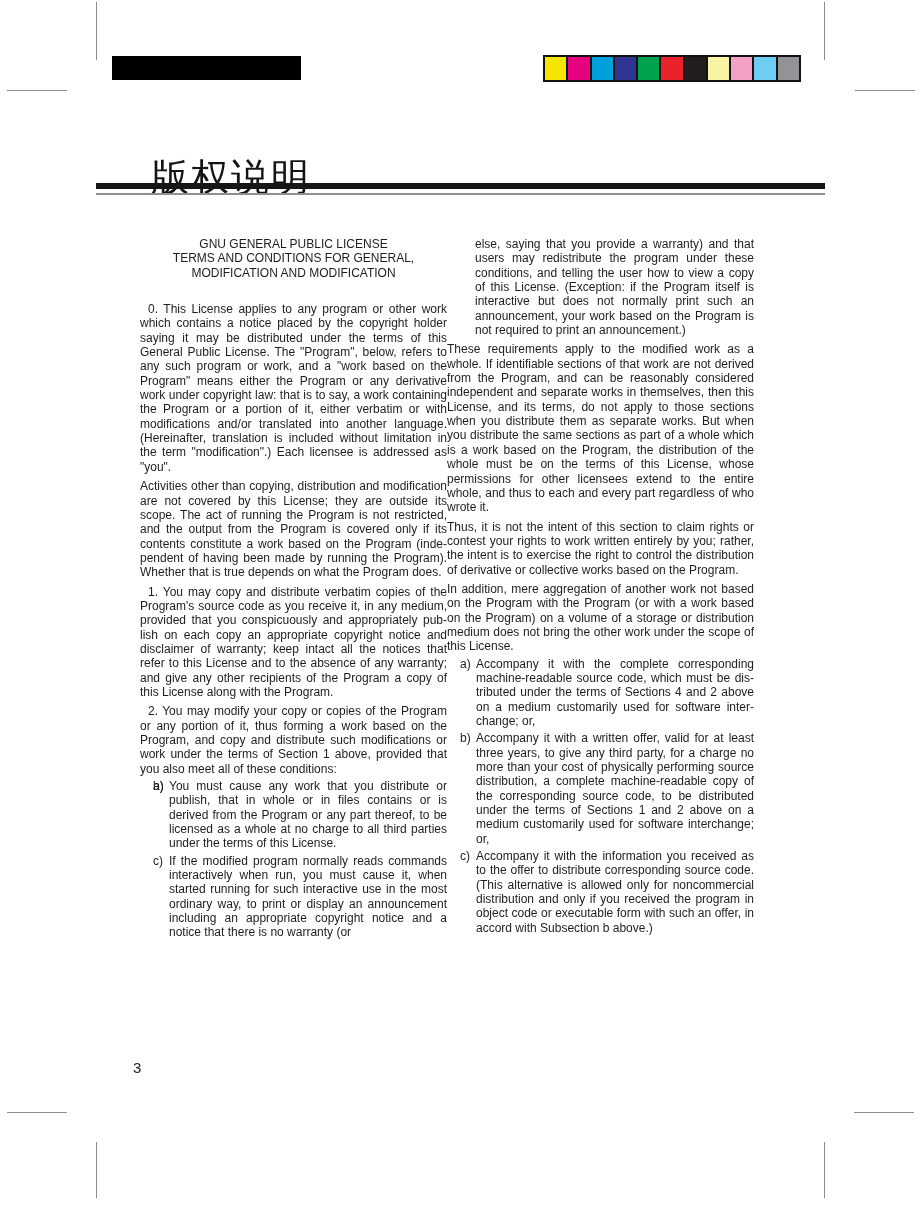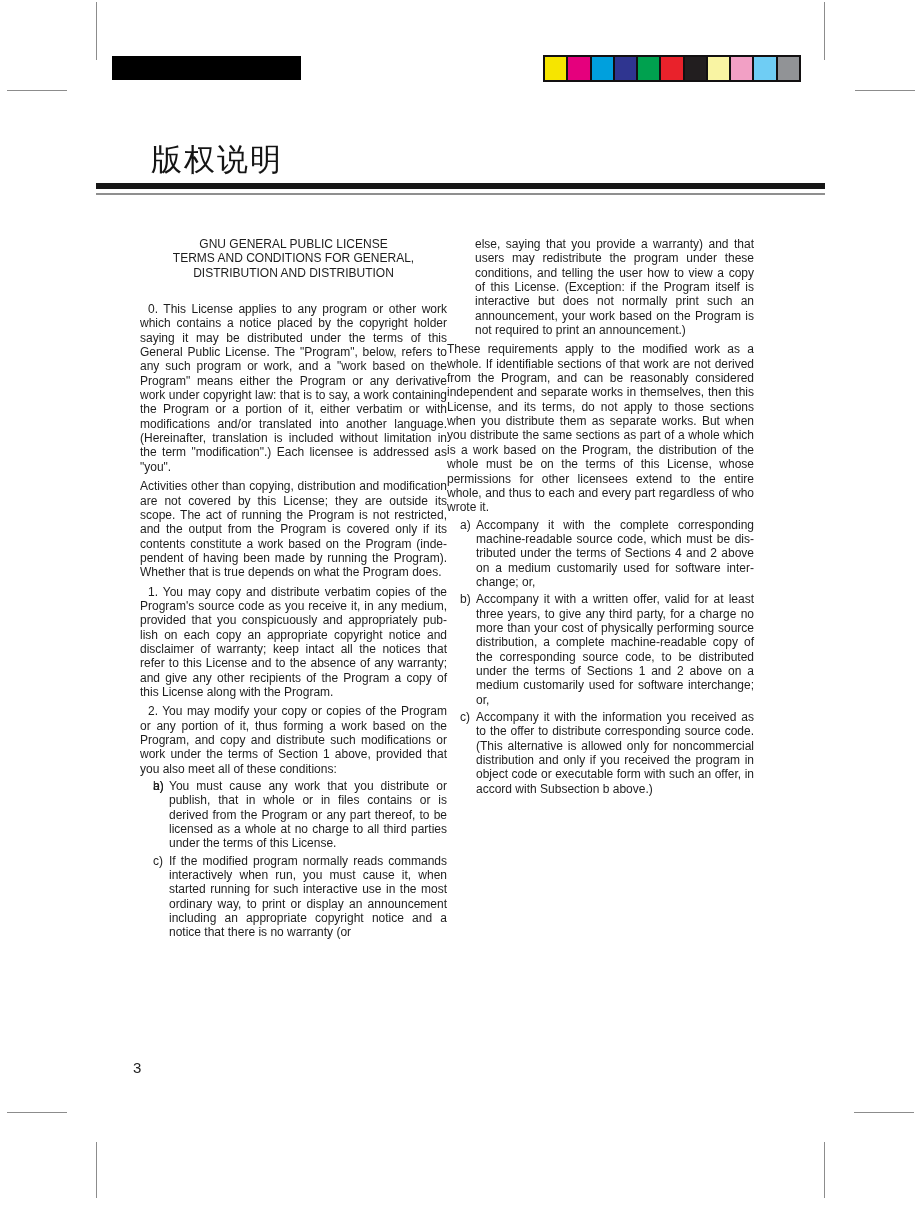--- a/index.html
+++ b/index.html
@@ -13,21 +13,21 @@
   .crop.h { height:1px; }
   
   .black-bar { position:absolute; left:112px; top:56px; width:189px; height:24px; background:#000; }
   .colorbar {
     position:absolute; left:543px; top:55px; width:258px; height:27px;
     background:#121011; display:flex; padding:2px; gap:2px; box-sizing:border-box;
   }
   .swatch { flex:1; }
   
   .doc-title {
-    position:absolute; left:151px; top:141px; font-size:31px; line-height:38px;
+    position:absolute; left:151px; top:158px; font-size:38px; line-height:38px;
     letter-spacing:2px; color:#141414; font-weight:500;
   }
   .rule { position:absolute; left:96px; top:183px; width:729px; }
   .rule .thick { height:6px; background:#161616; }
   .rule .thin  { height:2px; background:#8f8f8f; margin-top:4px; }
   
   .columns {
     position:absolute; left:140px; top:237px; width:643px;
     display:flex; 
     font-size:12px; line-height:14.35px; text-align:justify; color:#1d1d1d;
@@ -76,33 +76,35 @@
   <div class="rule">
     <div class="thick"></div>
     <div class="thin"></div>
   </div>
 
   <div class="columns">
     <div class="col">
         <div class="heading">
           <div>GNU GENERAL PUBLIC LICENSE</div>
           <div>TERMS AND CONDITIONS FOR GENERAL,</div>
-          <div>DISTRIBUTION AND DISTRIBUTION</div>
+          <div>MODIFICATION AND MODIFICATION</div>
         </div>
         <div class="para num">0. This License applies to any program or other work which contains a notice placed by the copyright holder saying it may be distributed under the terms of this General Public License.  The "Program", below, refers to any such program or work, and a "work based on the Program" means either the Program or any derivative work under copyright law: that is to say, a work containing the Program or a portion of it, either verbatim or with modifications and/or translated into another language. (Hereinafter, translation is included without limitation in the term "modification".)  Each licensee is addressed as "you".</div>
         <div class="para">Activities other than copying, distribution and modifica­tion are not covered by this License; they are outside its scope.  The act of running the Program is not restricted, and the output from the Program is covered only if its contents constitute a work based on the Program (inde­pendent of having been made by running the Program). Whether that is true depends on what the Program does.</div>
         <div class="para num">1. You may copy and distribute verbatim copies of the Program's source code as you receive it, in any medium, provided that you conspicuously and appropriately pub­lish on each copy an appropriate copyright notice and disclaimer of warranty; keep intact all the notices that refer to this License and to the absence of any warranty; and give any other recipients of the Program a copy of this License along with the Program.</div>
         <div class="para num">2. You may modify your copy or copies of the Program or any portion of it, thus forming a work based on the Program, and copy and distribute such modifications or work under the terms of Section 1 above, provided that you also meet all of these conditions:</div>
         <div class="item"><span class="marker">a)</span></div>
         <div class="item"><span class="marker">b)</span><span>You must cause any work that you distribute or publish, that in whole or in files contains or is derived from the Program or any part thereof, to be licensed as a whole at no charge to all third parties under the terms of this License.</span></div>
         <div class="item"><span class="marker">c)</span><span>If the modified program normally reads com­mands interactively when run, you must cause it, when started running for such interactive use in the most ordinary way, to print or display an announcement including an appropriate copyright notice and a notice that there is no warranty (or</span></div>
       </div>
     <div class="col">
         <div class="cont">else, saying that you provide a warranty) and that users may redistribute the program under these conditions, and telling the user how to view a copy of this License.  (Exception: if the Program itself is interactive but does not normally print such an announcement, your work based on the Program is not required to print an announcement.)</div>
         <div class="para">These requirements apply to the modified work as a whole.  If identifiable sections of that work are not derived from the Program, and can be reasonably con­sidered independent and separate works in themselves, then this License, and its terms, do not apply to those sections when you distribute them as separate works. But when you distribute the same sections as part of a whole which is a work based on the Program, the distri­bution of the whole must be on the terms of this License, whose permissions for other licensees extend to the entire whole, and thus to each and every part regardless of who wrote it.</div>
+        <div class="para">Thus, it is not the intent of this section to claim rights or contest your rights to work written entirely by you; rather, the intent is to exercise the right to control the distribution of derivative or collective works based on the Program.</div>
+        <div class="para">In addition, mere aggregation of another work not based on the Program with the Program (or with a work based on the Program) on a volume of a storage or distribution medium does not bring the other work under the scope of this License.</div>
         <div class="item"><span class="marker">a)</span><span>Accompany it with the complete corresponding machine-readable source code, which must be dis­tributed under the terms of Sections 4 and 2 above on a medium customarily used for software inter­change; or,</span></div>
         <div class="item"><span class="marker">b)</span><span>Accompany it with a written offer, valid for at least three years, to give any third party, for a charge no more than your cost of physically performing source distribution, a complete machine-readable copy of the corresponding source code, to be dis­tributed under the terms of Sections 1 and 2 above on a medium customarily used for software inter­change; or,</span></div>
         <div class="item"><span class="marker">c)</span><span>Accompany it with the information you received as to the offer to distribute corresponding source code.  (This alternative is allowed only for noncom­mercial distribution and only if you received the program in object code or executable form with such an offer, in accord with Subsection b above.)</span></div>
       </div>
   </div>
 
   <div class="page-number">3</div>
 
 </div>
 

